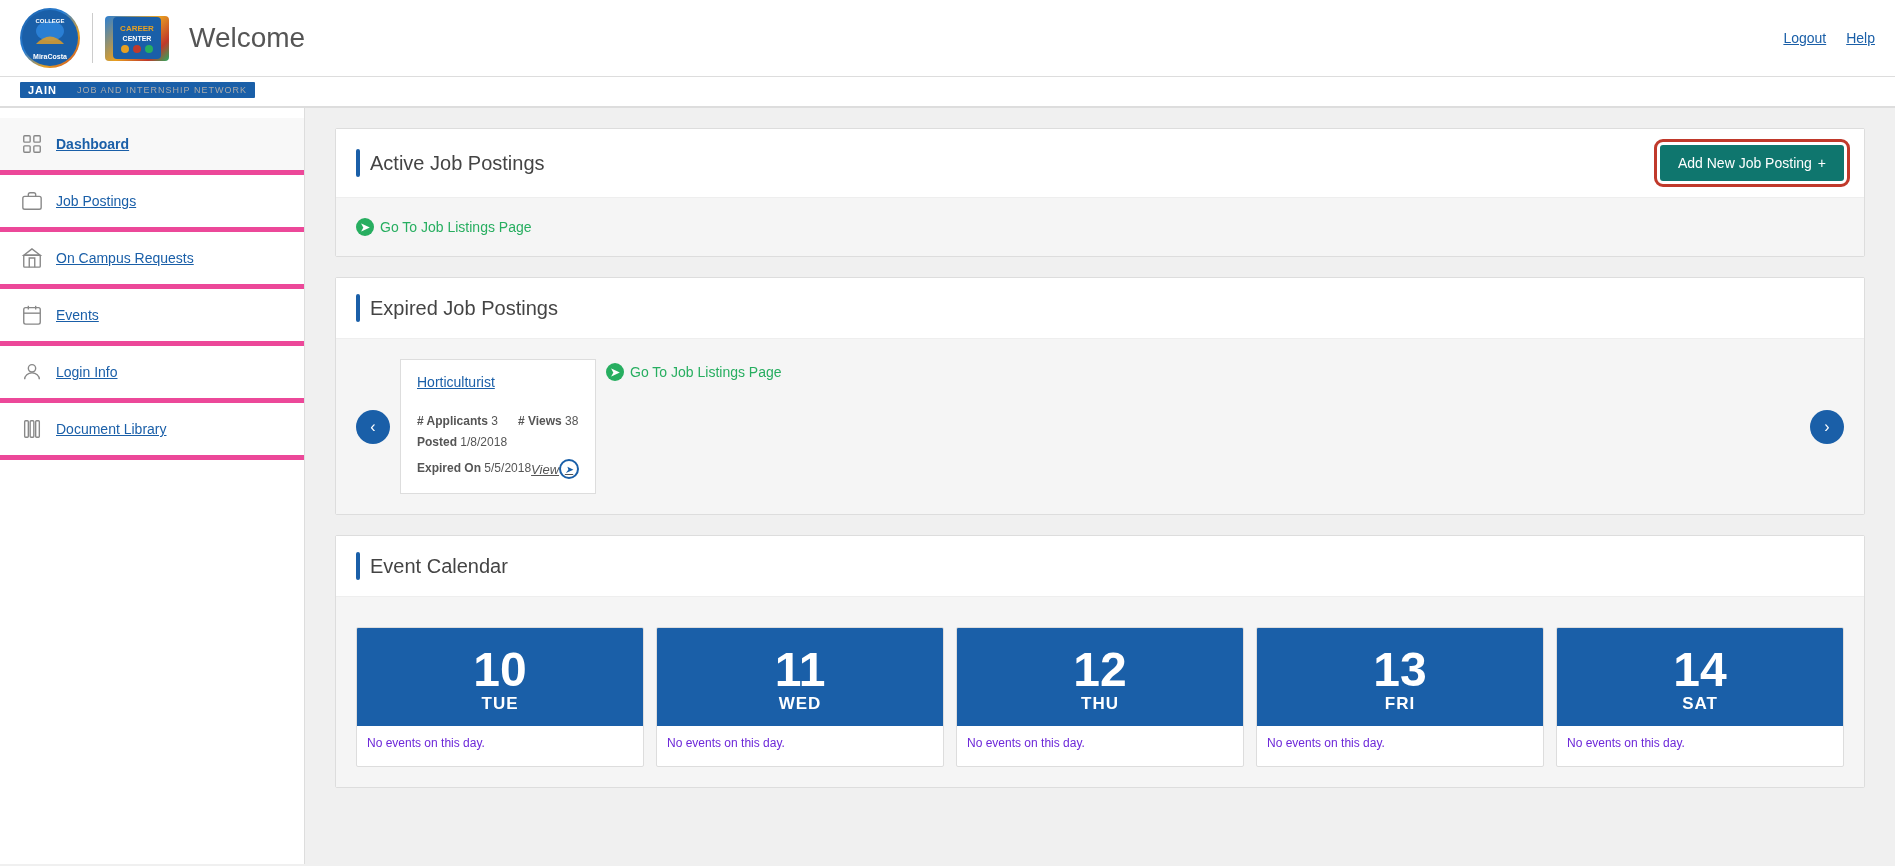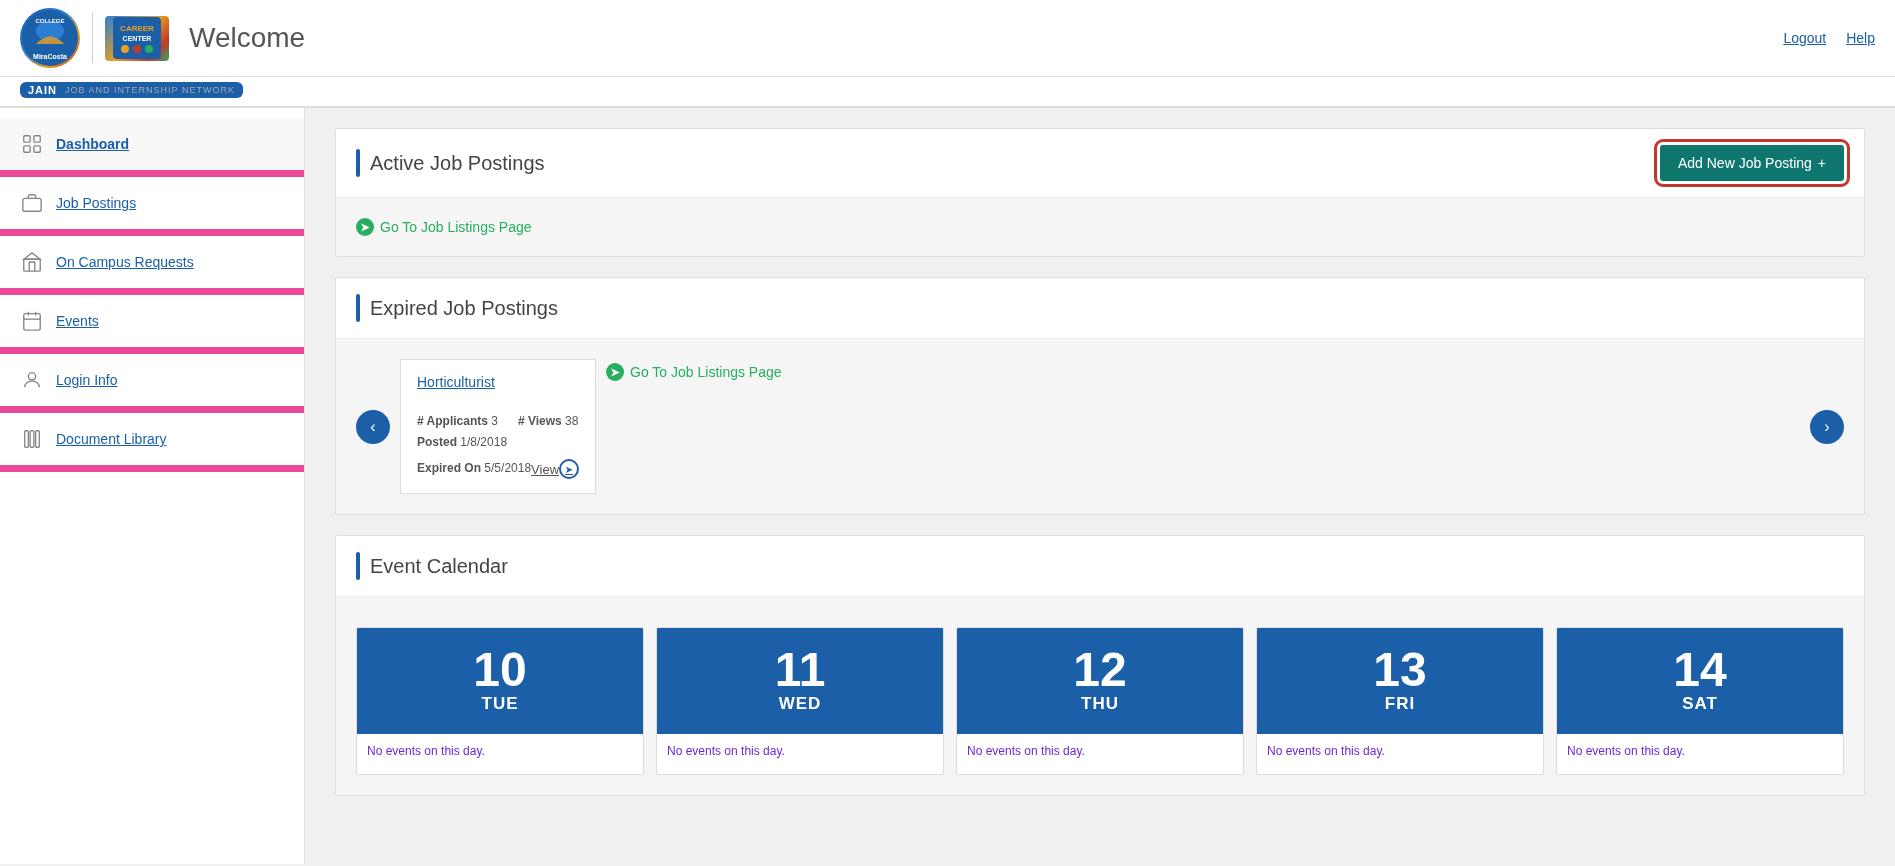--- a/index.html
+++ b/index.html
@@ -83,24 +83,24 @@
 
     
     .jain-bar {
       background: #fff;
       padding: 4px 20px 8px;
       border-bottom: 2px solid #ddd;
     }
     .jain-logo {
       display: inline-flex;
       align-items: center;
-      gap: 8px;
+      gap: 20px;
       background: #1a5fa8;
       padding: 2px 8px;
-      border-radius: 6px;
+      border-radius: 1px;
     }
     .jain-letters {
       color: white;
       font-size: 11px;
       font-weight: bold;
       letter-spacing: 1px;
     }
     .jain-subtitle {
       color: #aaa;
       font-size: 9px;
@@ -120,21 +120,21 @@
       min-width: 305px;
       background: #fff;
       border-right: 1px solid #ddd;
       padding-top: 10px;
     }
     .sidebar-item {
       display: flex;
       align-items: center;
       gap: 12px;
       padding: 14px 20px;
-      border-bottom: 7px solid #ec4899;
+      border-bottom: 5px solid #ec4899;
       cursor: pointer;
       text-decoration: none;
       color: #1a5fa8;
     }
     .sidebar-item.active {
       background: #f8f8f8;
     }
     .sidebar-item.active .sidebar-label {
       font-weight: bold;
       color: #1a5fa8;
@@ -292,20 +292,21 @@
       margin-top: 10px;
     }
     .view-link {
       display: flex;
       align-items: center;
       gap: 0;
       color: #555;
       font-size: 13px;
       cursor: pointer;
       text-decoration: underline;
+      font-style: italic;
     }
     .view-circle {
       width: 20px;
       height: 20px;
       border: 2px solid #1a5fa8;
       border-radius: 50%;
       display: flex;
       align-items: center;
       justify-content: center;
       color: #1a5fa8;
@@ -327,21 +328,21 @@
       flex: 1;
       background: #fff;
       border: 1px solid #ddd;
       overflow: hidden;
       border-radius: 2px;
     }
     .calendar-header {
       background: #1a5fa8;
       color: white;
       text-align: center;
-      padding: 18px 10px 20px;
+      padding: 18px 10px 12px;
     }
     .calendar-day-num {
       font-size: 48px;
       font-weight: bold;
       line-height: 1;
     }
     .calendar-day-name {
       font-size: 17px;
       font-weight: bold;
       letter-spacing: 1px;

